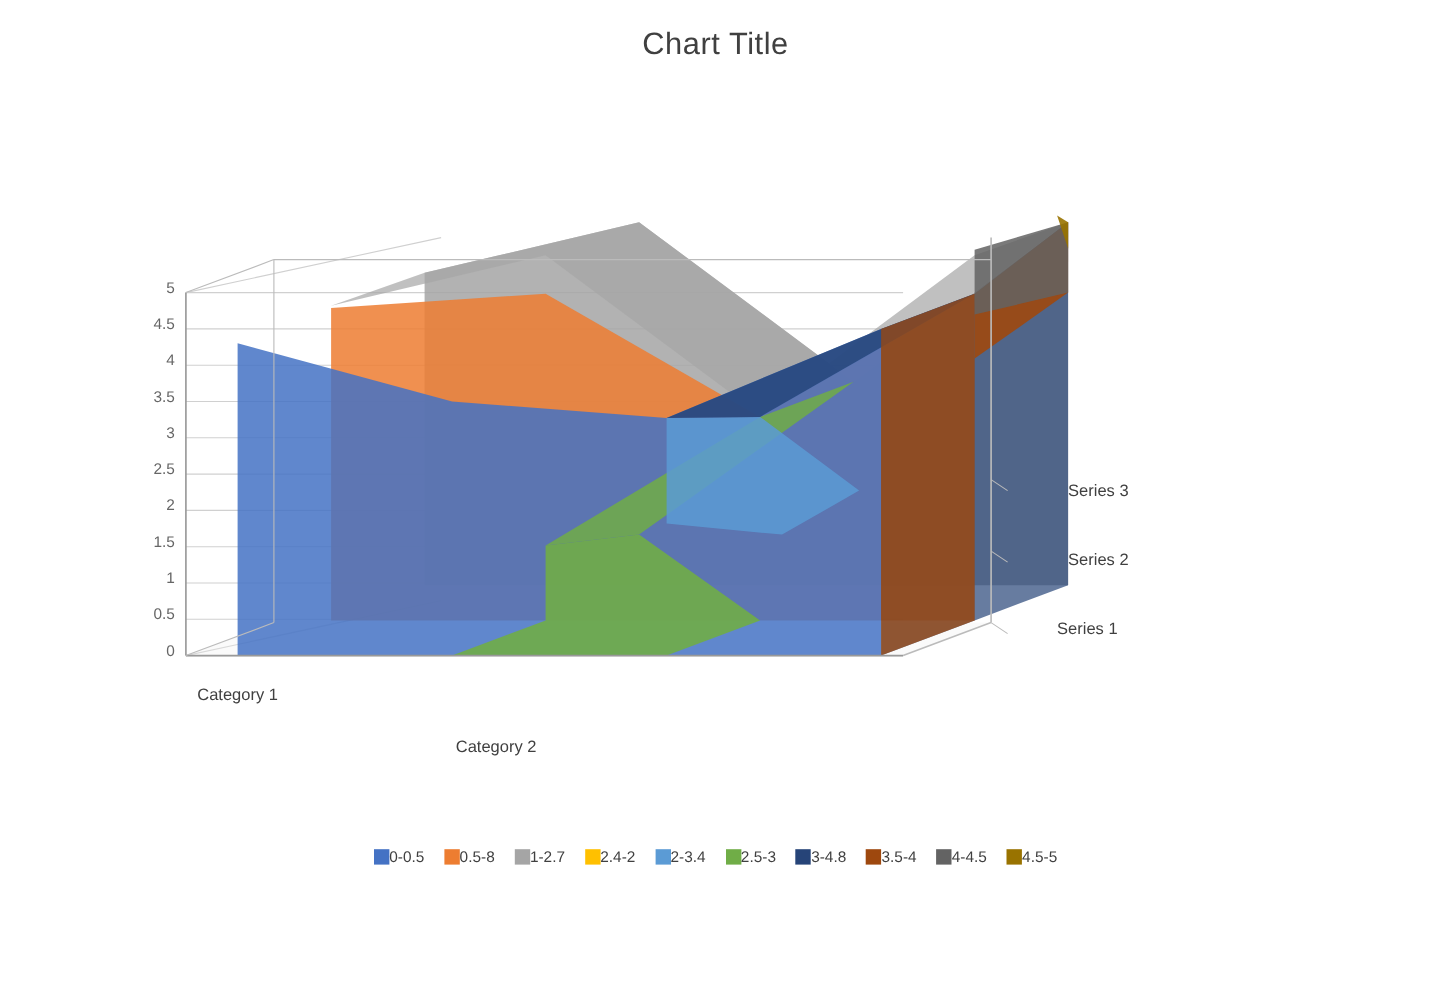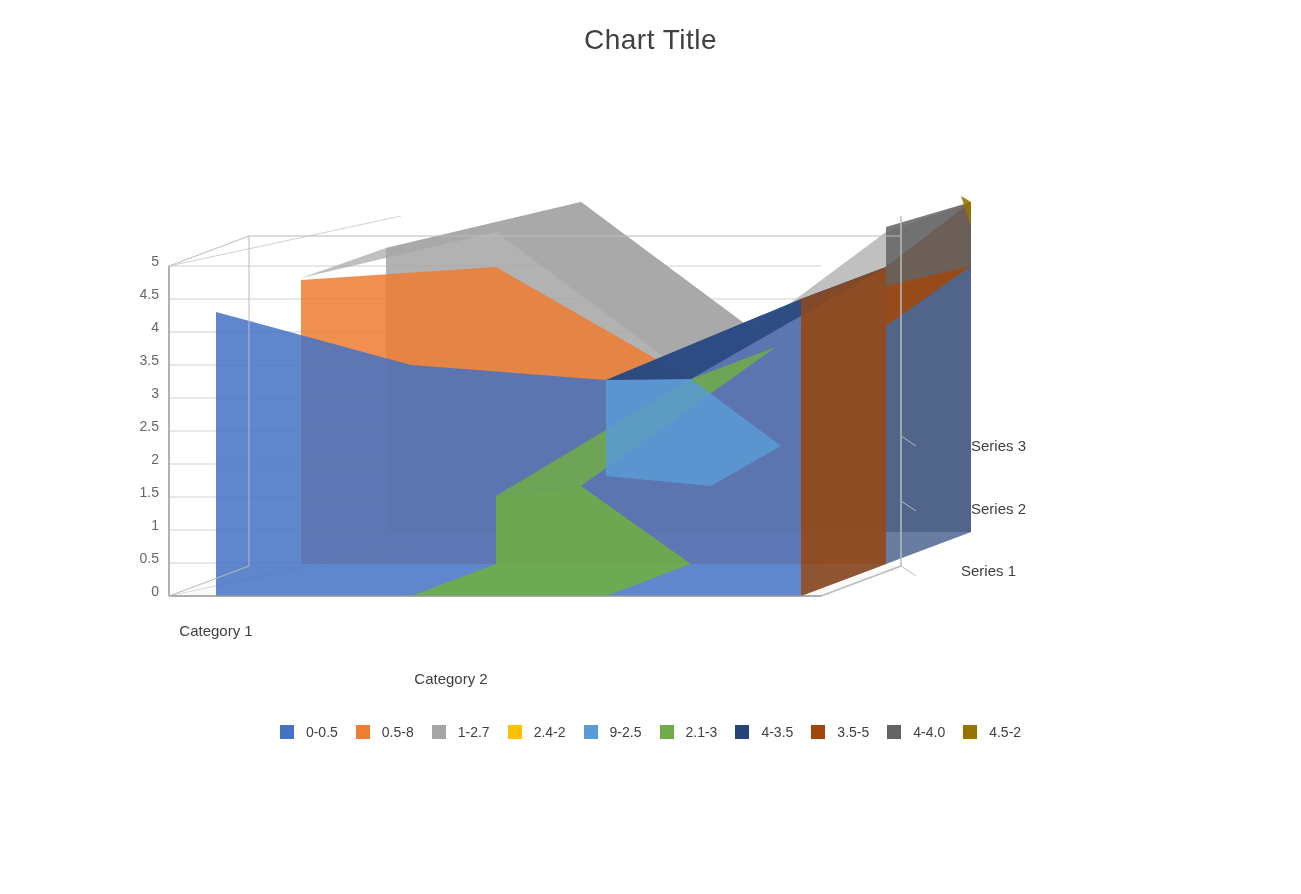--- a/index.html
+++ b/index.html
@@ -40,23 +40,24 @@
       flex-direction: row;
       gap: 18px;
       margin-top: 8px;
       align-items: center;
       flex-wrap: wrap;
       justify-content: center;
     }
     .legend-item {
       display: flex;
       align-items: center;
-      gap: 12px;
+      gap: 0;
       font-size: 14px;
       color: #404040;
+      margin-top: 47px;
     }
     .legend-swatch {
       width: 14px;
       height: 14px;
       display: inline-block;
     }
   </style>
 </head>
 <body>
 
@@ -159,36 +160,36 @@
     <div class="legend-item">
       <span class="legend-swatch" style="background:#A5A5A5"></span>
       <span>1-2.7</span>
     </div>
     <div class="legend-item">
       <span class="legend-swatch" style="background:#FFC000"></span>
       <span>2.4-2</span>
     </div>
     <div class="legend-item">
       <span class="legend-swatch" style="background:#5B9BD5"></span>
-      <span>9-2.5</span>
+      <span>2-3.4</span>
     </div>
     <div class="legend-item">
       <span class="legend-swatch" style="background:#70AD47"></span>
-      <span>2.1-3</span>
+      <span>2.5-3</span>
     </div>
     <div class="legend-item">
       <span class="legend-swatch" style="background:#264478"></span>
-      <span>4-3.5</span>
+      <span>3-4.8</span>
     </div>
     <div class="legend-item">
       <span class="legend-swatch" style="background:#9E480E"></span>
-      <span>3.5-5</span>
+      <span>3.5-4</span>
     </div>
     <div class="legend-item">
       <span class="legend-swatch" style="background:#636363"></span>
-      <span>4-4.0</span>
+      <span>4-4.5</span>
     </div>
     <div class="legend-item">
       <span class="legend-swatch" style="background:#997300"></span>
-      <span>4.5-2</span>
+      <span>4.5-5</span>
     </div>
   </div>
 </div>
 
 </body></html>

